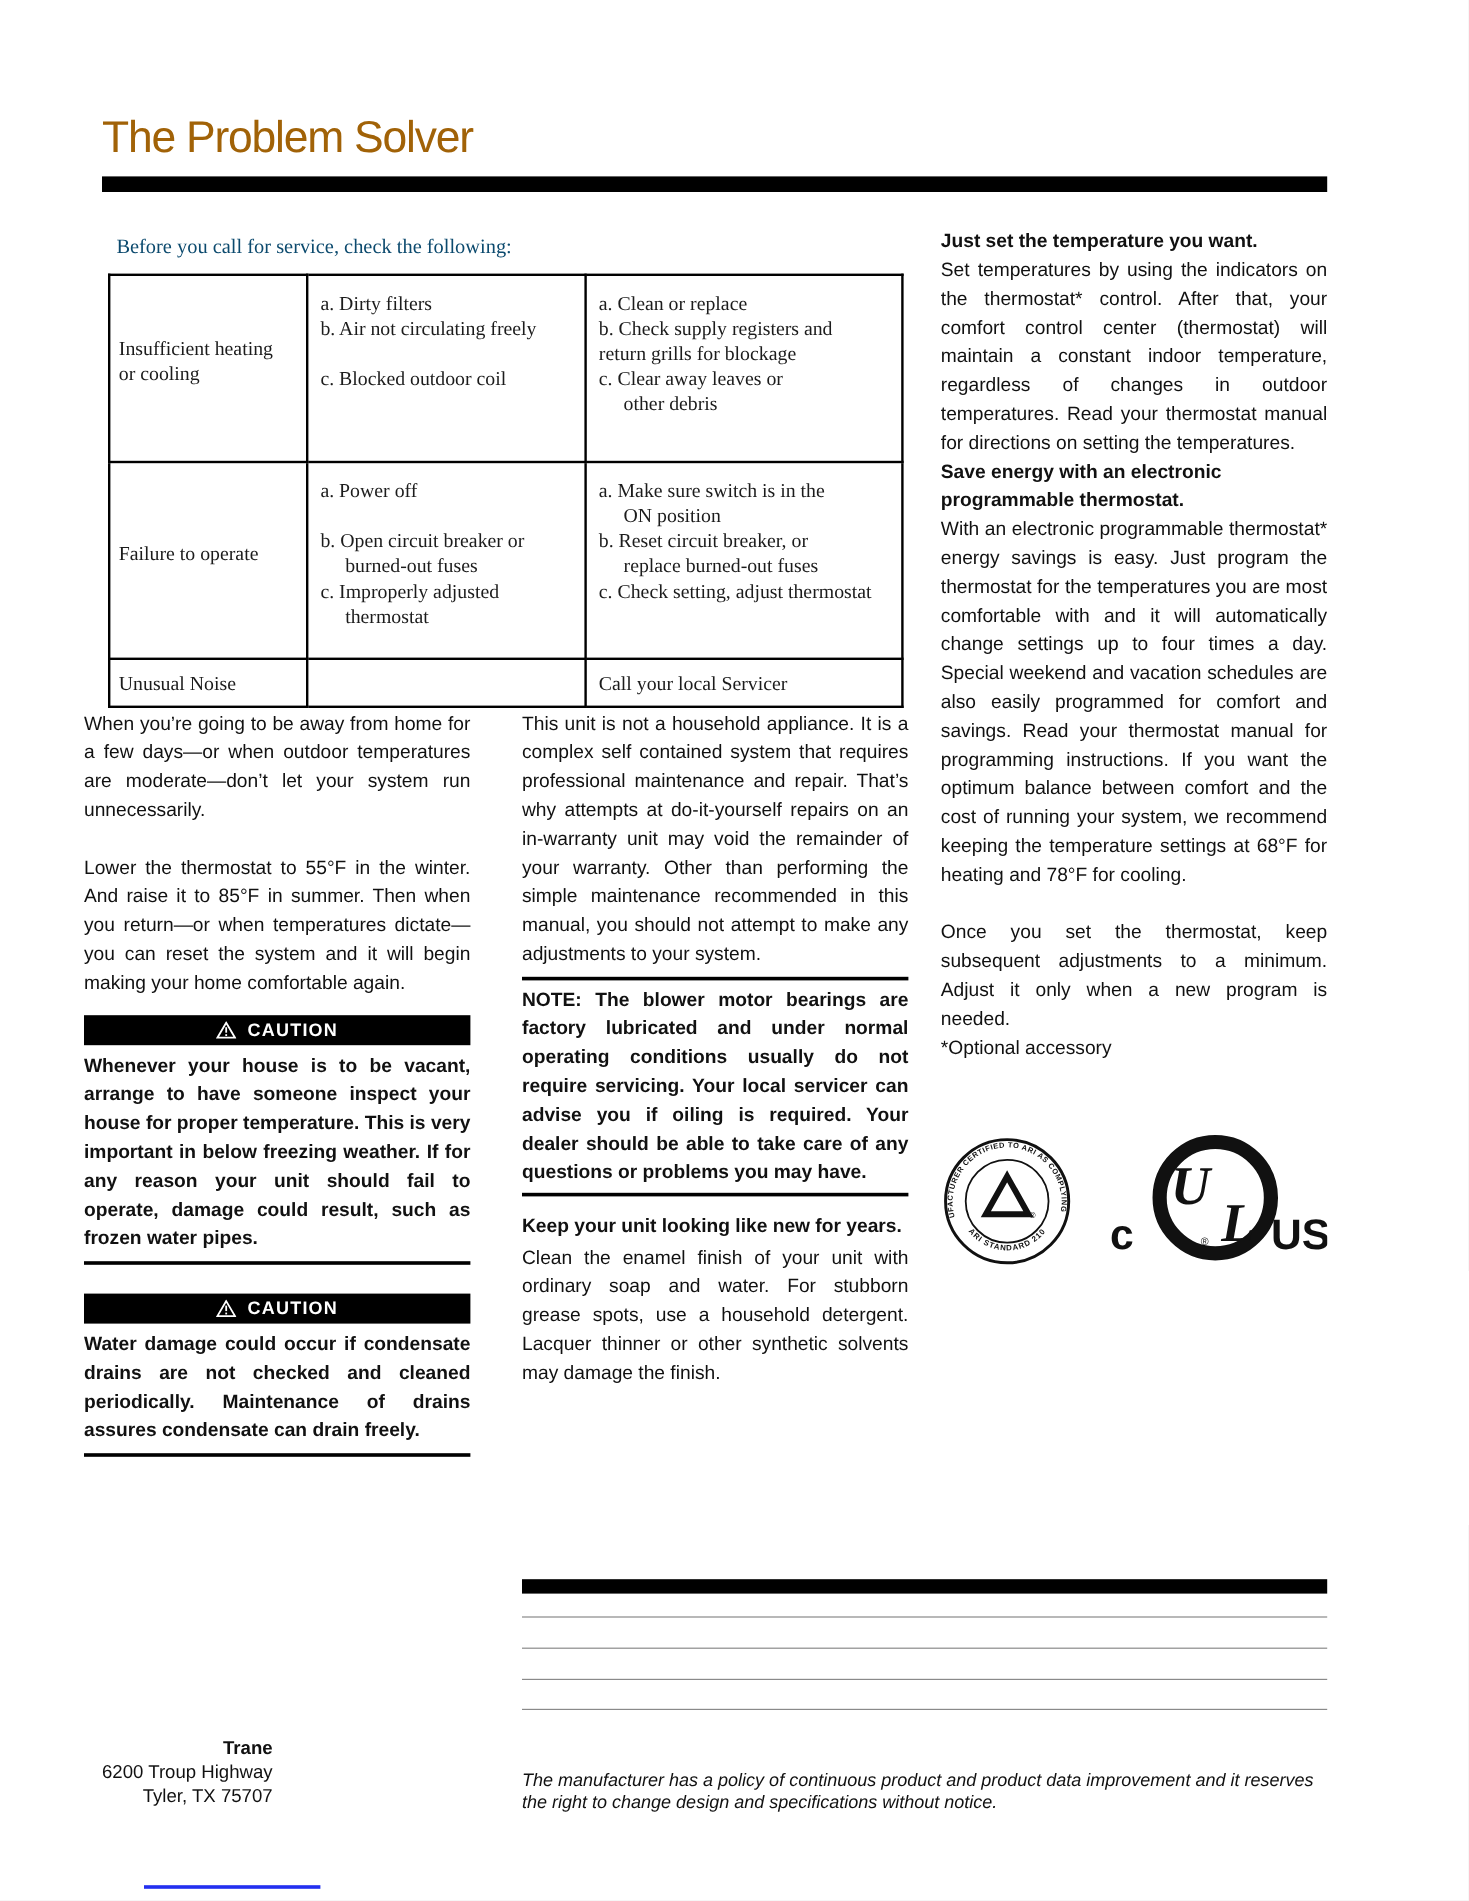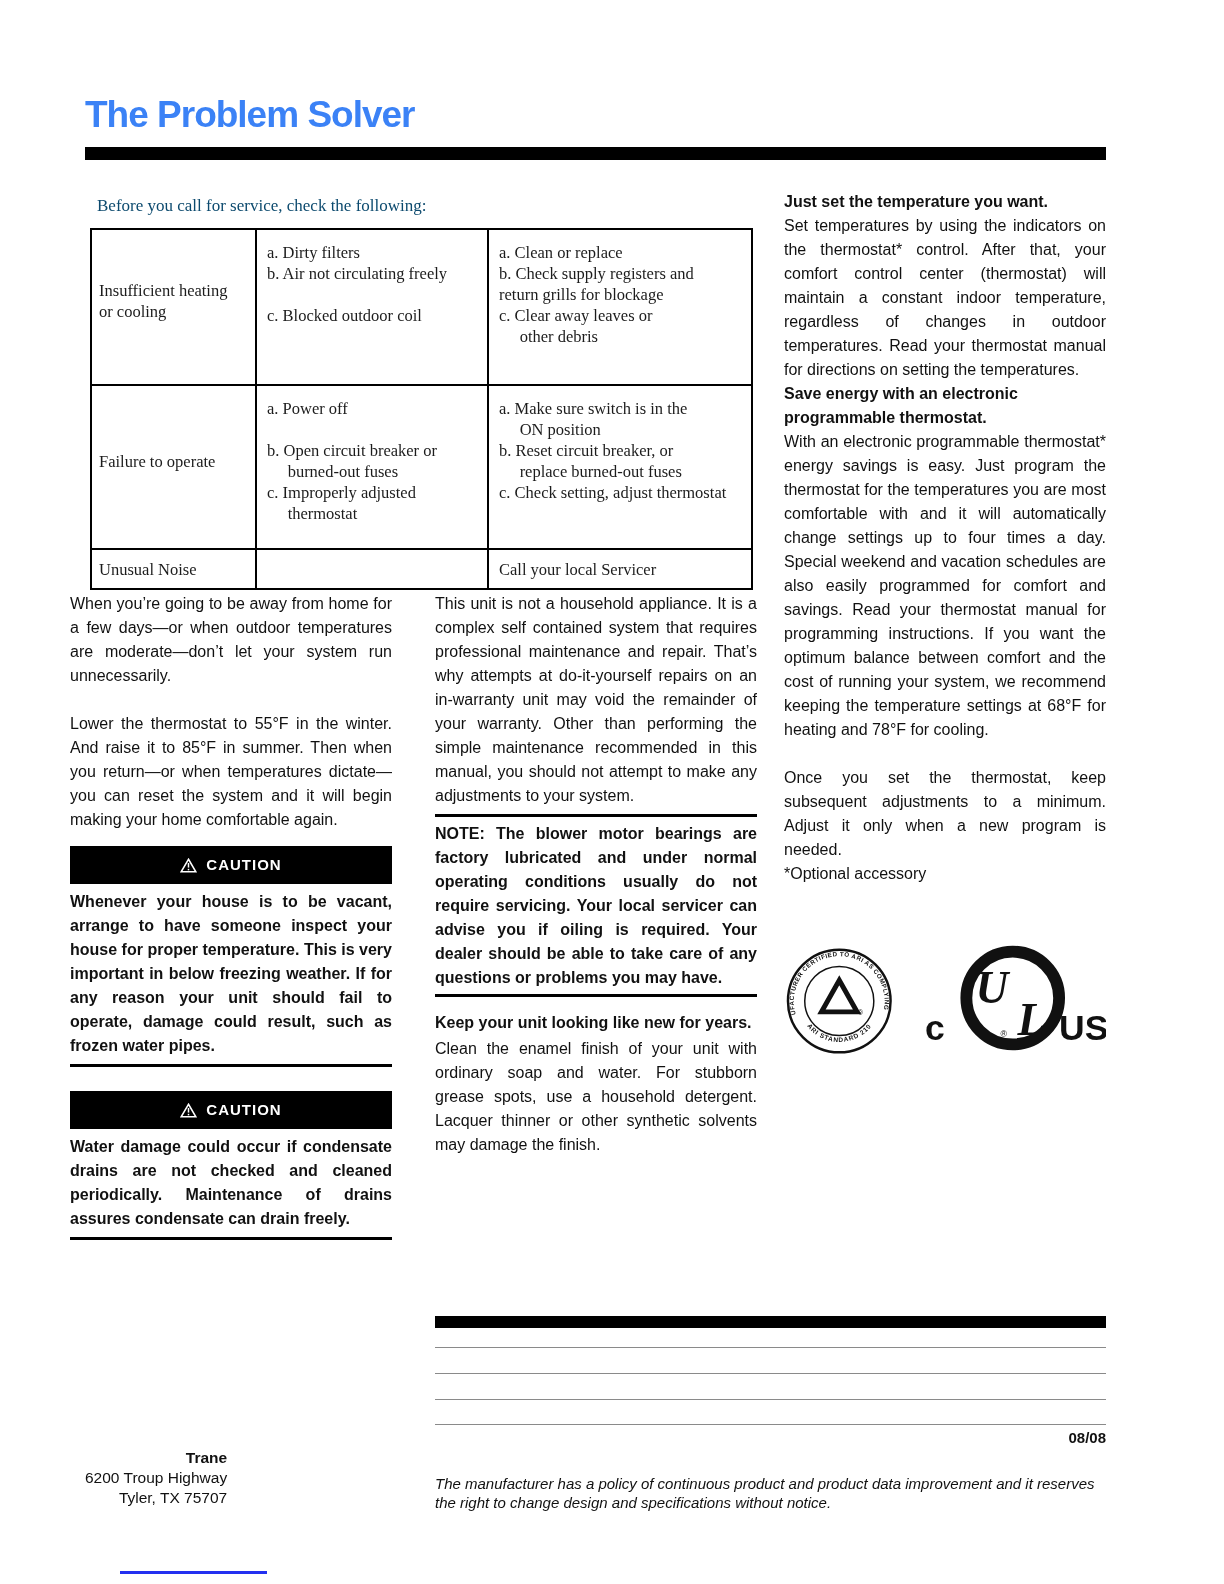--- a/index.html
+++ b/index.html
@@ -5,21 +5,21 @@
   html,body { margin:0; padding:0; background:#e8e8e8; }
   .page {
     position:relative; width:1224px; height:1584px; background:#ffffff;
     font-family:"Liberation Sans", sans-serif; color:#111; overflow:hidden;
     margin:0 auto;
   }
 
   
   #page-title {
     position:absolute; left:85px; top:94px;
-    font-size:37px; font-weight:700; letter-spacing:-1px; color:#3b82f6;
+    font-size:37px; font-weight:400; letter-spacing:-1px; color:#a16207;
   }
   #title-rule {
     position:absolute; left:85px; top:147px; width:1021px; height:13px; background:#000;
   }
   #intro-text {
     position:absolute; left:97px; top:196px;
     font-family:"Liberation Serif", serif; font-size:17px; color:#0c4a6e;
   }
 
   
@@ -42,21 +42,21 @@
   #col-left  { left:70px;  top:592px; }
   #col-mid   { left:435px; top:592px; }
   #col-right { left:784px; top:190px; }
   .col p { margin:0; text-align:justify; }
   .col p.mb24 { margin-bottom:24px; }
   .h { font-weight:700; margin:0; }
 
   .caution-bar {
     display:flex; align-items:center; justify-content:center; gap:9px;
     background:#000; color:#fff; font-weight:700; font-size:15px;
-    letter-spacing:1px; height:38px; margin:14px 0 6px;
+    letter-spacing:1px; height:25px; margin:14px 0 6px;
   }
   .caution-bar.mt22 { margin-top:24px; }
   .caution-text {
     font-weight:700; text-align:justify;
     border-bottom:3px solid #000; padding-bottom:6px; margin:0;
   }
 
   .note-block {
     border-top:3px solid #000; border-bottom:3px solid #000;
     padding:5px 0 4px; font-weight:700; text-align:justify; margin:6px 0 14px;
@@ -195,21 +195,20 @@
         <text x="167" y="100" font-size="36" font-weight="bold" fill="#111" text-anchor="middle" font-family="Liberation Sans, sans-serif">US</text>
       </svg>
     </div>
   </div>
 
   <div id="footer-bar"></div>
   <div class="footer-line" id="fl1"></div>
   <div class="footer-line" id="fl2"></div>
   <div class="footer-line" id="fl3"></div>
   <div class="footer-line" id="fl4"></div>
-  <div id="rev-date">08/08</div>
 
   <div id="company-block">
     <div id="company-name">Trane</div>
     <div>6200 Troup Highway</div>
     <div>Tyler, TX 75707</div>
   </div>
 
   <div id="disclaimer">The manufacturer has a policy of continuous product and product data improvement and it reserves the right to change design and specifications without notice.</div>
   <div id="link-underline"></div>
 

